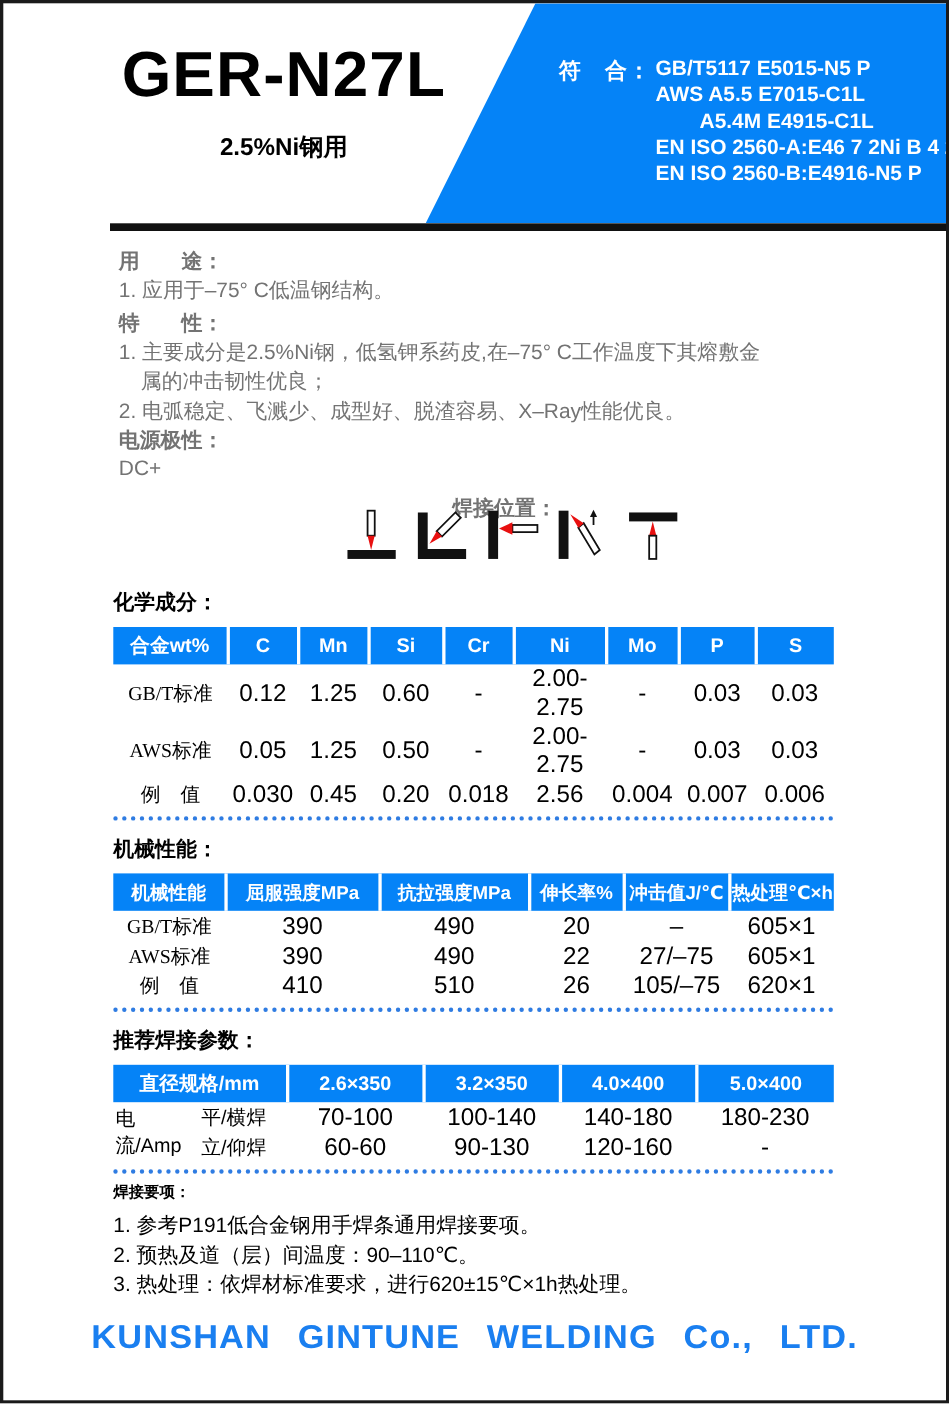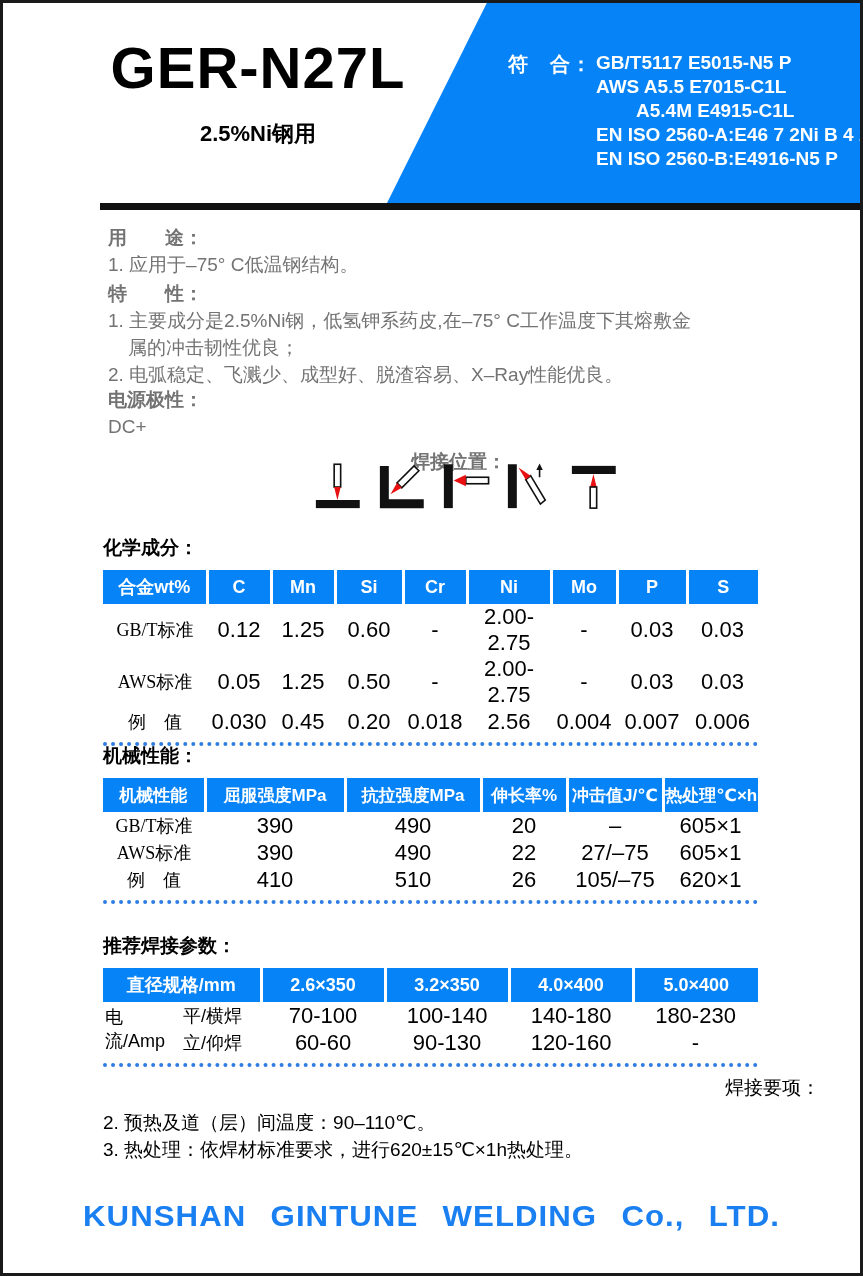--- a/index.html
+++ b/index.html
@@ -45,21 +45,21 @@
   }
   th:last-child { border-right:none; }
   td { text-align:center; font-size:22px; color:#000; height:27px; padding:0; }
   td.rowlab { font-size:18px;font-family:Liberation Serif, serif; }
   .mech-tbl th { font-size:17px; }
   .dotted { border-bottom:4px dotted #2f7ce2; margin-top:7px; width:655px; }
   .amp-cell { text-align:left; font-size:18px; padding-left:2px; }
   .sublab { font-size:18px; text-align:left; padding-left:2px; }
   
   .notes { position:absolute; left:100px; right:40px; color:#000; }
-  .notes-title { font-size:19px; font-weight:normal; margin-bottom:8px;text-align:right; }
+  .notes-title { font-size:14px; font-weight:bold; margin-bottom:8px; }
   .note-item { font-size:19px; line-height:27px; }
   
   .footer {
     position:absolute; left:0; right:0; top:1196px; text-align:center;
     color:#1a7ff0; font-weight:bold; font-size:30px; letter-spacing:1px; word-spacing:14px;
     transform:scaleX(1.04); transform-origin:center;
   }
 </style>
 </head>
 <body>
@@ -198,21 +198,21 @@
         <td>2.56</td>
         <td>0.004</td>
         <td>0.007</td>
         <td>0.006</td>
       </tr>
     </tbody>
       </table>
     <div class="dotted"></div>
   </div>
 
-  <div class="tbl-block" style="top:740px;">
+  <div class="tbl-block" style="top:756px;">
     <div class="tbl-title">机械性能：</div>
     <table class="mech-tbl">
       <colgroup>
         <col style="width:102px">
           <col style="width:140px">
           <col style="width:136px">
         <col style="width:86px">
           <col style="width:96px">
           <col style="width:95px">
       </colgroup>
@@ -288,19 +288,20 @@
         <td>120-160</td>
         <td>-</td>
       </tr>
     </tbody>
       </table>
     <div class="dotted"></div>
   </div>
 
   <div class="notes" style="top:1072px;">
     <div class="notes-title">焊接要项：</div>
+    <div class="note-item">1. 参考P191低合金钢用手焊条通用焊接要项。</div>
     <div class="note-item">2. 预热及道（层）间温度：90–110℃。</div>
     <div class="note-item">3. 热处理：依焊材标准要求，进行620±15℃×1h热处理。</div>
   </div>
 
   <div class="footer">KUNSHAN GINTUNE WELDING Co., LTD.</div>
 
 </div>
 
 </body></html>

